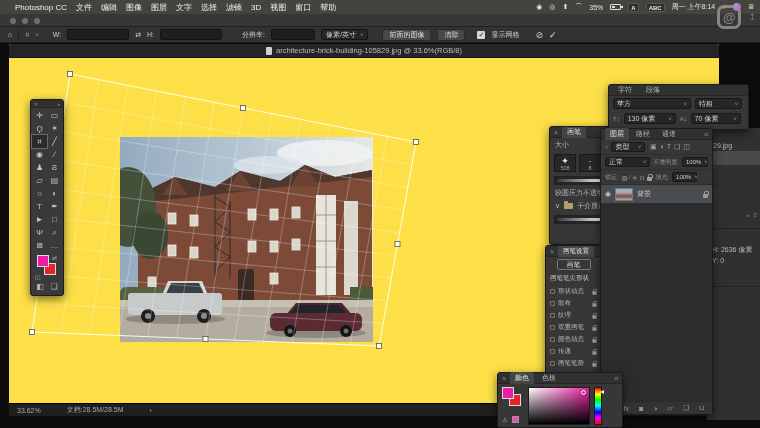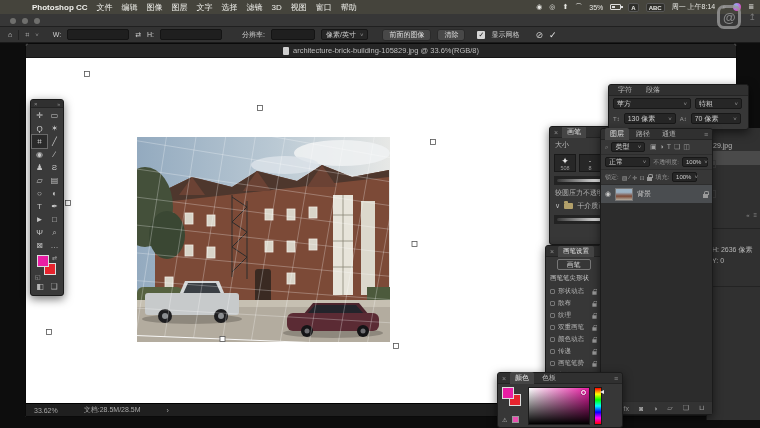--- a/index.html
+++ b/index.html
@@ -2,21 +2,21 @@
 <html><head>
 <meta charset="utf-8">
 <style>
   * { margin:0; padding:0; box-sizing:border-box; }
   html,body { width:760px; height:428px; overflow:hidden; background:#0d0d0d;
     font-family:"Liberation Sans","DejaVu Sans",sans-serif; -webkit-font-smoothing:antialiased; }
   
   #menubar { position:absolute; left:0; top:0; width:760px; height:14px; background:#45443c;
     display:flex; align-items:center; padding:0 6px; color:#f0f0ec; font-size:8px; z-index:90; }
   #menu-left { display:flex; align-items:center; gap:9px; white-space:nowrap; }
-  #menu-left span.bold { font-weight:bold;margin-left:17px; }
+  #menu-left span.bold { font-weight:normal; }
   #apple-logo { font-size:9px; }
   #menu-right { margin-left:auto; display:flex; align-items:center; gap:7px; font-size:7px; color:#e8e8e4; }
   .badge { background:#2e2e2a; border:0.5px solid #555; border-radius:2px; padding:0 2px;
     font-size:6px; height:9px; line-height:8px; font-weight:bold; }
   .battery { display:inline-block; width:11px; height:6px; border:1px solid #ddd; border-radius:1px; position:relative; }
   .battery::before { content:''; position:absolute; left:1px; top:1px; bottom:1px; width:3px; background:#ddd; }
   .battery::after { content:''; position:absolute; right:-3px; top:1px; width:2px; height:2px; background:#ddd; }
   .siri { width:8px; height:8px; border-radius:50%;
     background:radial-gradient(circle at 35% 35%, #7ec4f2, #c55fd6 55%, #e3507a); }
   
@@ -40,21 +40,21 @@
     color:#ddd; font-size:7px; padding:0 3px; font-family:inherit; }
   .ob-input.small { width:44px; }
   .ob-select { background:#262626; border:1px solid #161616; border-radius:2px; height:11px;
     display:flex; align-items:center; gap:4px; padding:0 4px; color:#ccc; }
   .ob-btn { background:#484848; border:1px solid #2a2a2a; border-radius:3px; height:12px;
     display:flex; align-items:center; padding:0 6px; color:#ddd; }
   .ob-check { width:8px; height:8px; background:#d6d6d6; border-radius:1px; color:#222; font-size:7px;
     line-height:8px; text-align:center; }
   .caret { font-size:6px; color:#999; }
   
-  #docwin { position:absolute; left:25px; top:43px; width:712px; height:374px; background:#ffffff;
+  #docwin { position:absolute; left:8px; top:43px; width:712px; height:374px; background:#fde047;
     border:1px solid #0a0a0a; border-radius:3px 3px 0 0; z-index:10; overflow:hidden; }
   #doctab { position:absolute; left:0; top:0; right:0; height:14px; background:#252525;
     border-bottom:1px solid #151515; display:flex; align-items:center; justify-content:center;
     gap:4px; color:#bdbdbd; font-size:7.5px; }
   .fileicon { display:inline-block; width:6px; height:8px; background:#cfcfcf; border-radius:1px; }
   #canvas-svg { position:absolute; left:0; top:0; width:712px; height:374px; }
   #docstatus { position:absolute; left:0; bottom:0; right:0; height:13px; background:#1f1f1f;
     border-top:1px solid #000; display:flex; align-items:center; gap:26px; padding:0 8px;
     color:#a8a8a8; font-size:7px; }
   

